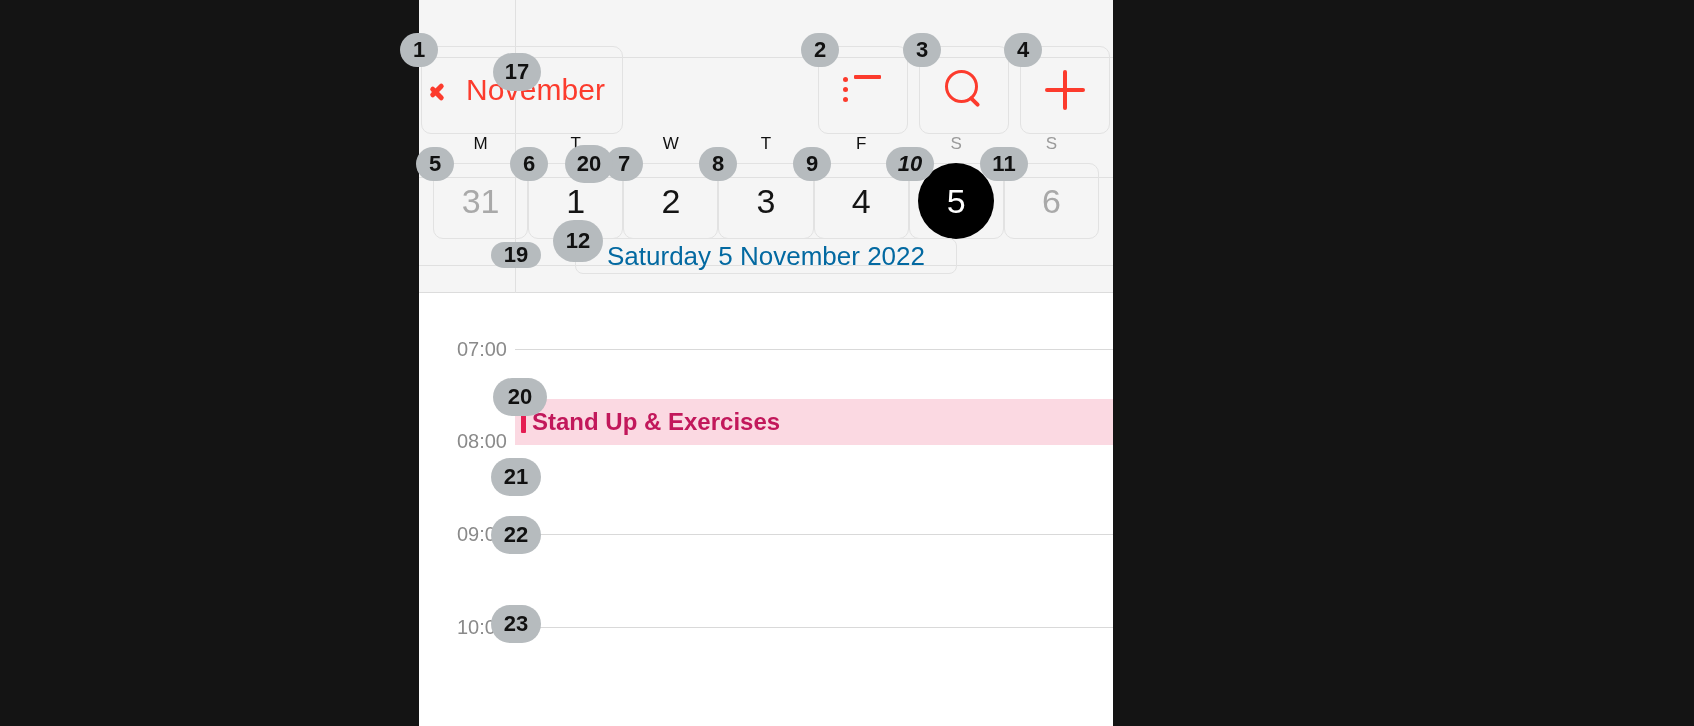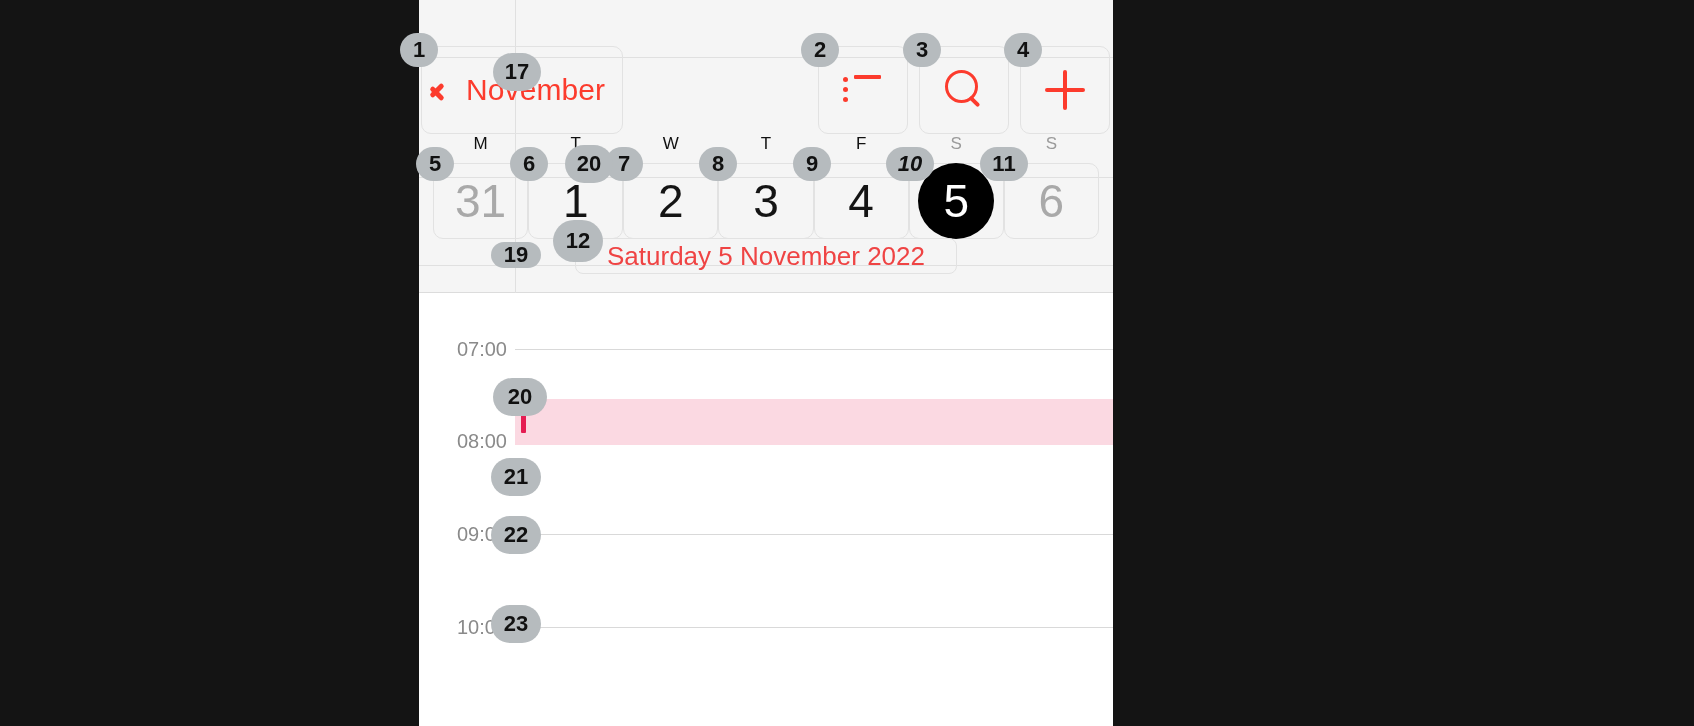--- a/index.html
+++ b/index.html
@@ -121,37 +121,37 @@
     width: 666px; height: 76px;
     display: flex;
   }
   .date-cell {
     flex: 1 1 0;
     border: 1px solid #e2e2e2; border-radius: 10px;
     display: flex; align-items: center; justify-content: center;
     position: relative;
   }
   .date-cell .num {
-    font-size: 46px; color: #141414; line-height: 1;
+    font-size: 34px; color: #141414; line-height: 1;
   }
   .date-cell.dim .num { color: #a9a9a9; }
   .date-cell.selected .num {
     width: 76px; height: 76px; border-radius: 50%;
     background: #000; color: #fff;
     display: flex; align-items: center; justify-content: center;
   }
 
   
   .fulldate-wrap {
     position: absolute; left: 156px; top: 238px;
     width: 382px; height: 36px;
     border: 1px solid #e2e2e2; border-radius: 8px;
     display: flex; align-items: center; justify-content: center;
   }
-  .fulldate { font-size: 26px; color: #ef4444; white-space: nowrap; }
+  .fulldate { font-size: 26px; color: #0369a1; white-space: nowrap; }
 
   
   .timeline {
     position: absolute; left: 0; top: 293px;
     width: 694px; height: 433px; background: #fff;
   }
   .hour-row { position: absolute; left: 0; width: 694px; height: 1px; }
   .hour-row .line {
     position: absolute; left: 96px; top: 0; right: 0; height: 1px; background: #d9d9d9;
   }
@@ -285,20 +285,21 @@
         <span class="line"></span>
       </div>
 
       <div class="hour-row" style="top:334px;">
         <span class="label">10:00</span>
         <span class="line"></span>
       </div>
 
       <div class="event">
         <span class="bar"></span>
+        <span class="title">Stand Up &amp; Exercises</span>
       </div>
     </div>
   </div>
 
   <div id="markers">
       <div class="marker" style="left: 400px; top: 33px; width: 38px; height: 34px;">1</div>
       <div class="marker" style="left: 801px; top: 33px; width: 38px; height: 34px;">2</div>
       <div class="marker" style="left: 903px; top: 33px; width: 38px; height: 34px;">3</div>
       <div class="marker" style="left: 1004px; top: 33px; width: 38px; height: 34px;">4</div>
       <div class="marker" style="left: 416px; top: 147px; width: 38px; height: 34px;">5</div>

